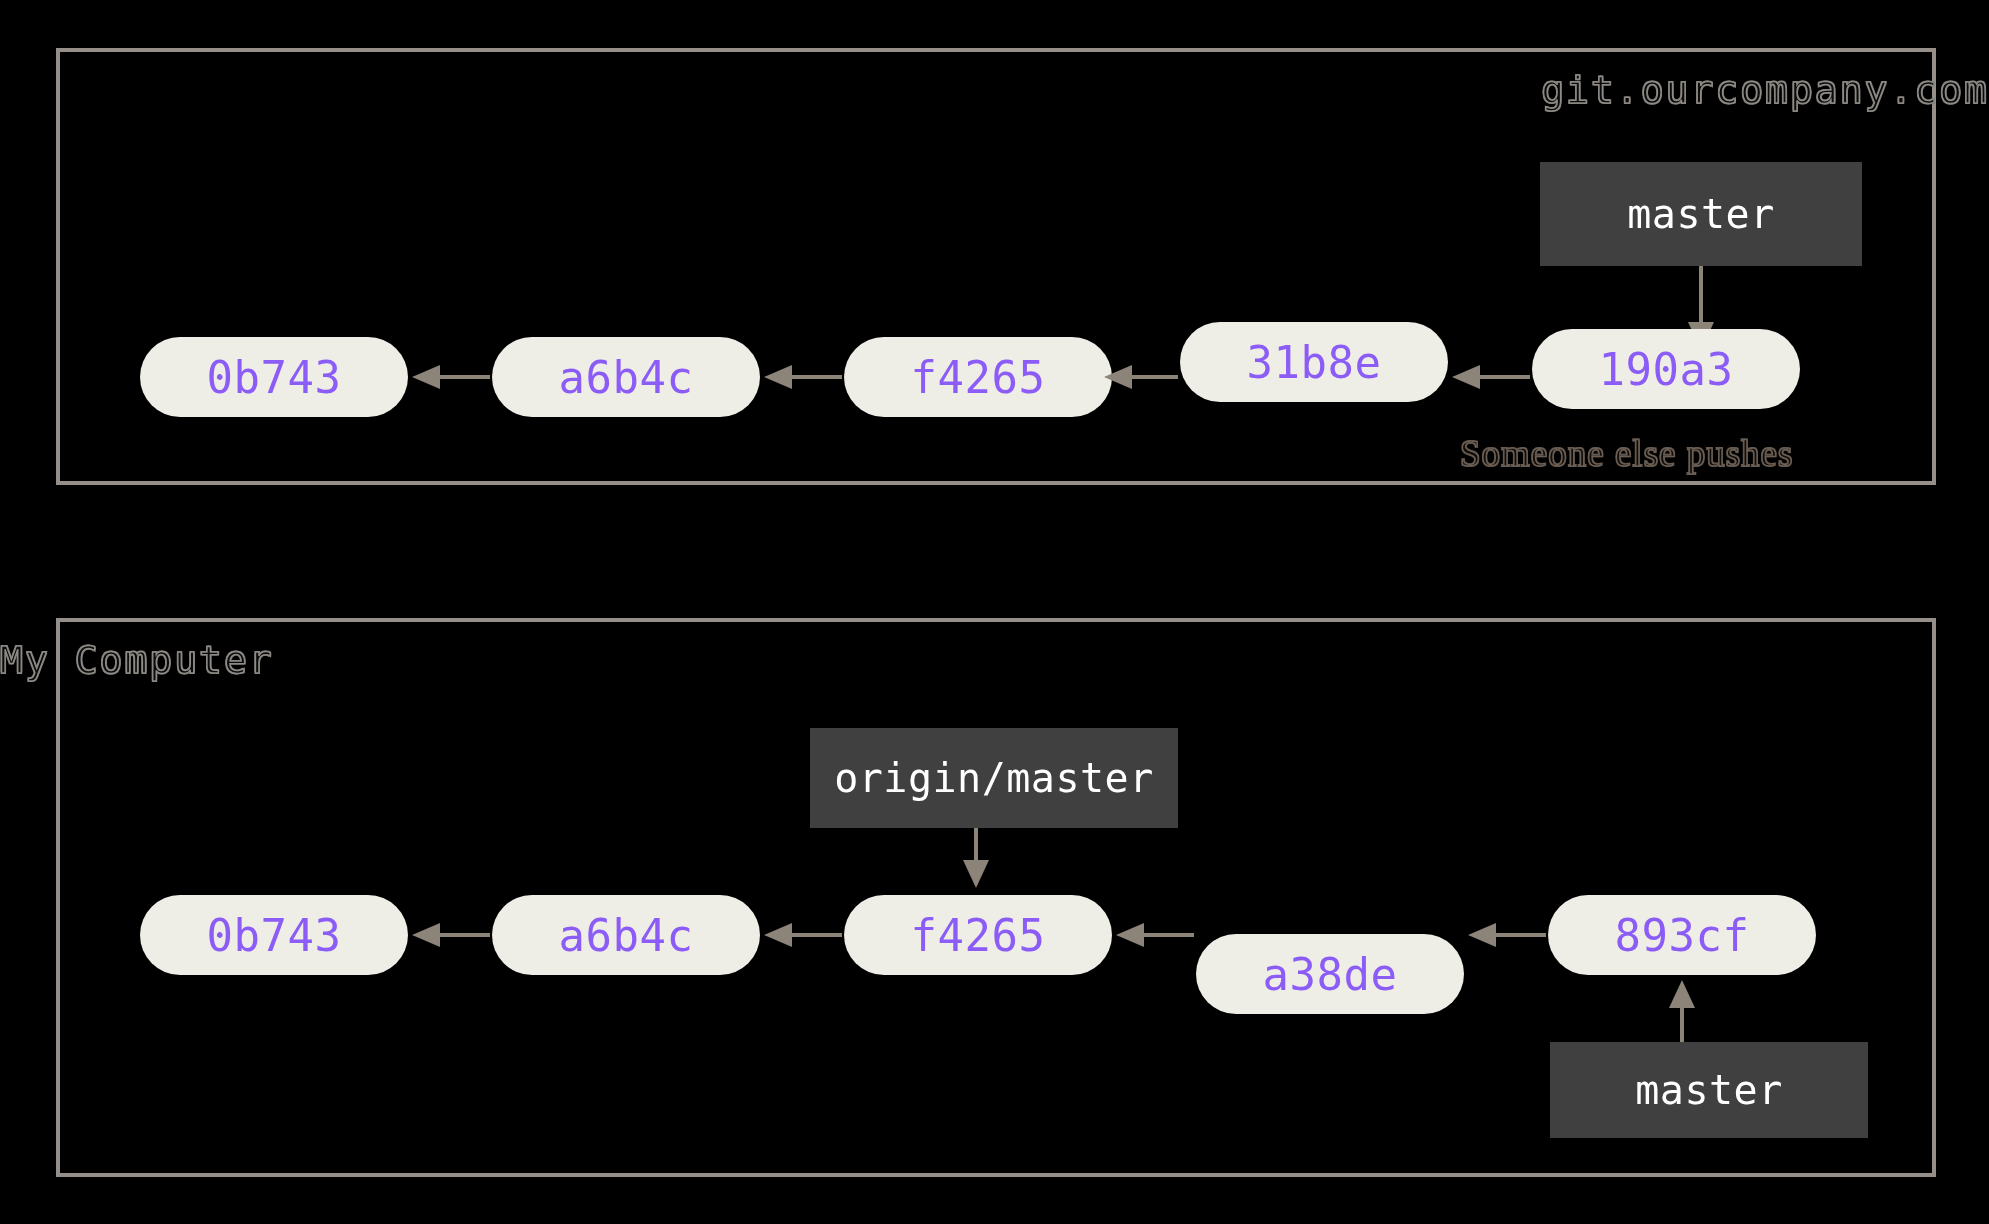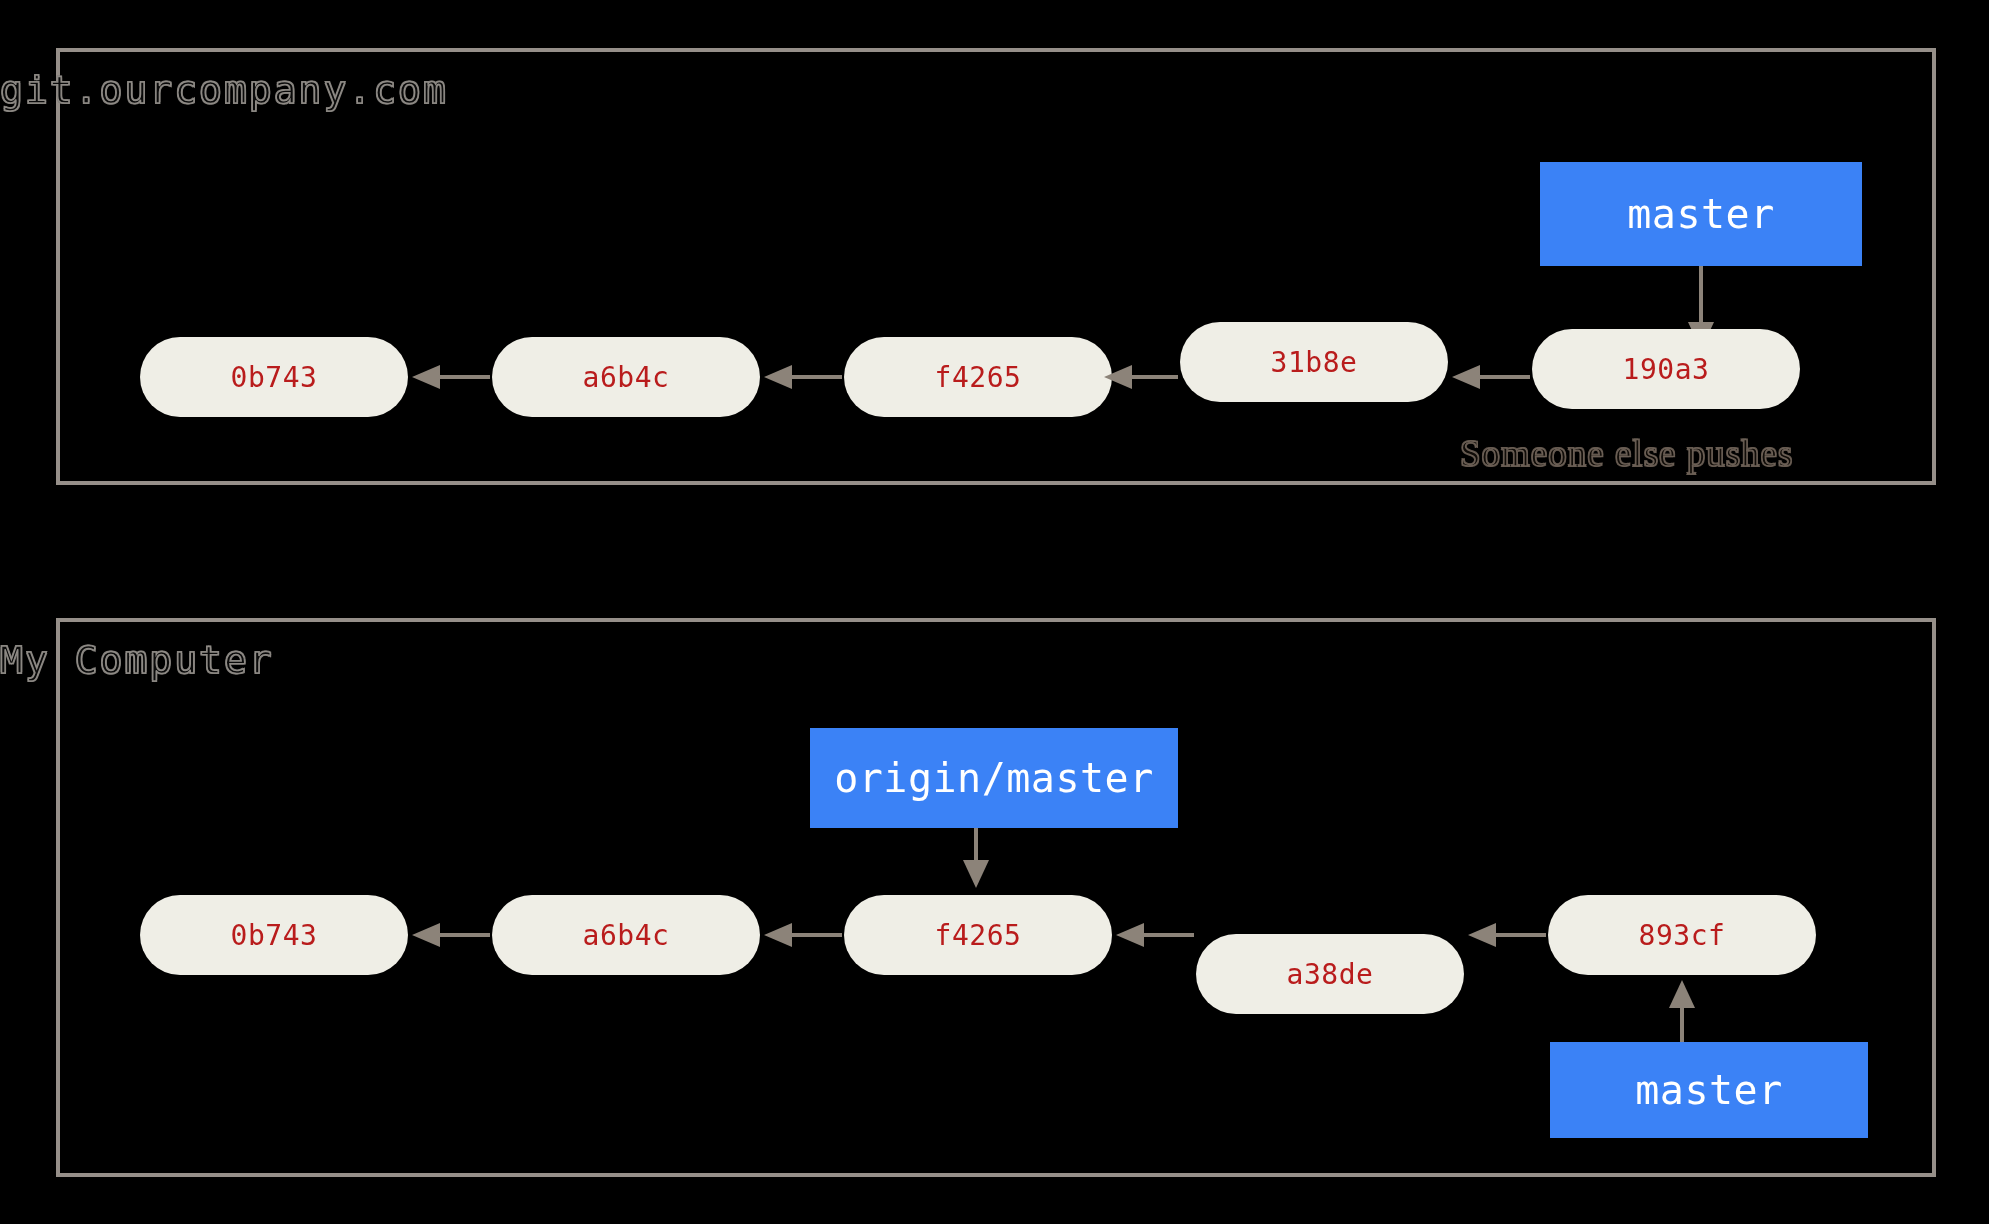--- a/index.html
+++ b/index.html
@@ -33,21 +33,21 @@
     color: #0a0a0a;
     -webkit-text-stroke: 1.4px #8e8a85;
     text-shadow:
       -1px -1px 0 #7d7a76,
        1px -1px 0 #7d7a76,
       -1px  1px 0 #7d7a76,
        1px  1px 0 #7d7a76;
     white-space: nowrap;
     user-select: none;
   }
-  #title-remote { left: 0; top: 68px; width: 1989px; text-align: left; }
+  #title-remote { left: 0; top: 68px; width: 1989px; text-align: right; }
   #title-local  { left: 0; top: 638px; width: 1989px; }
 
   .caption-pushes {
     position: absolute;
     left: 1460px;
     top: 432px;
     font-family: Liberation Serif, serif;
     font-size: 37px;
     letter-spacing: 1px;
     color: #100c08;
@@ -65,30 +65,30 @@
   .commit {
     position: absolute;
     width: 268px;
     height: 80px;
     background: #efeee6;
     border-radius: 40px;
     display: flex;
     align-items: center;
     justify-content: center;
     font-family: "DejaVu Sans Mono", "Liberation Mono", monospace;
-    font-size: 28px;
-    color: #b91c1c;
+    font-size: 44px;
+    color: #8b5cf6;
     letter-spacing: 0.5px;
     user-select: none;
   }
 
   
   .ref-box {
     position: absolute;
-    background: #3b82f6;
+    background: #404040;
     display: flex;
     align-items: center;
     justify-content: center;
     font-family: "DejaVu Sans Mono", "Liberation Mono", monospace;
     font-size: 40px;
     color: #ffffff;
     letter-spacing: 0.5px;
     user-select: none;
   }
 

